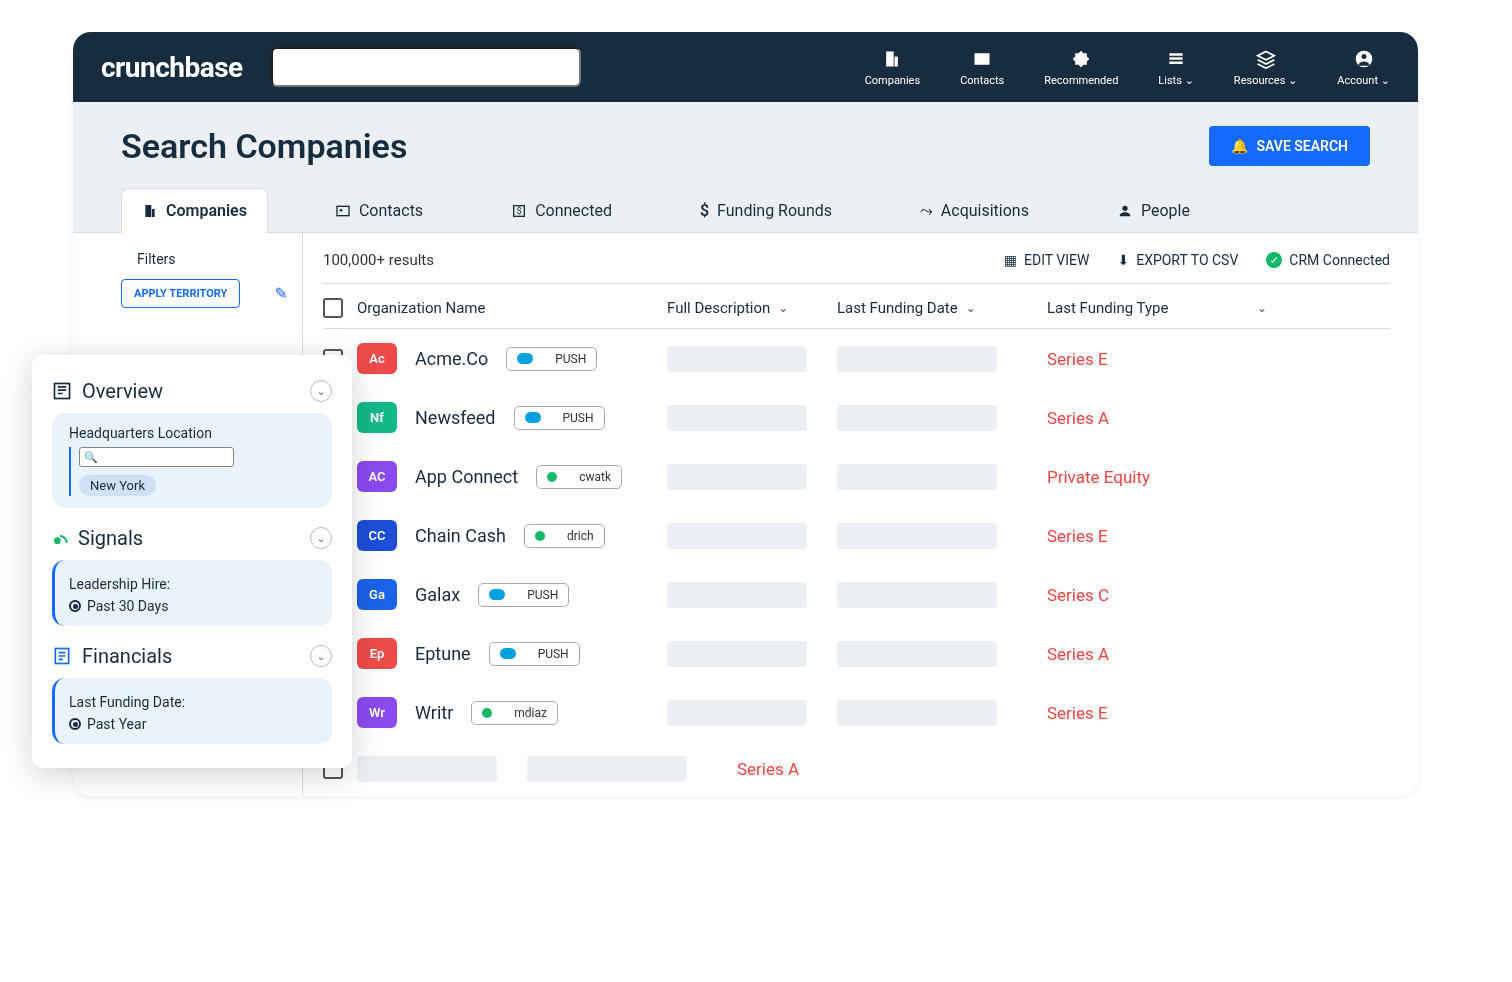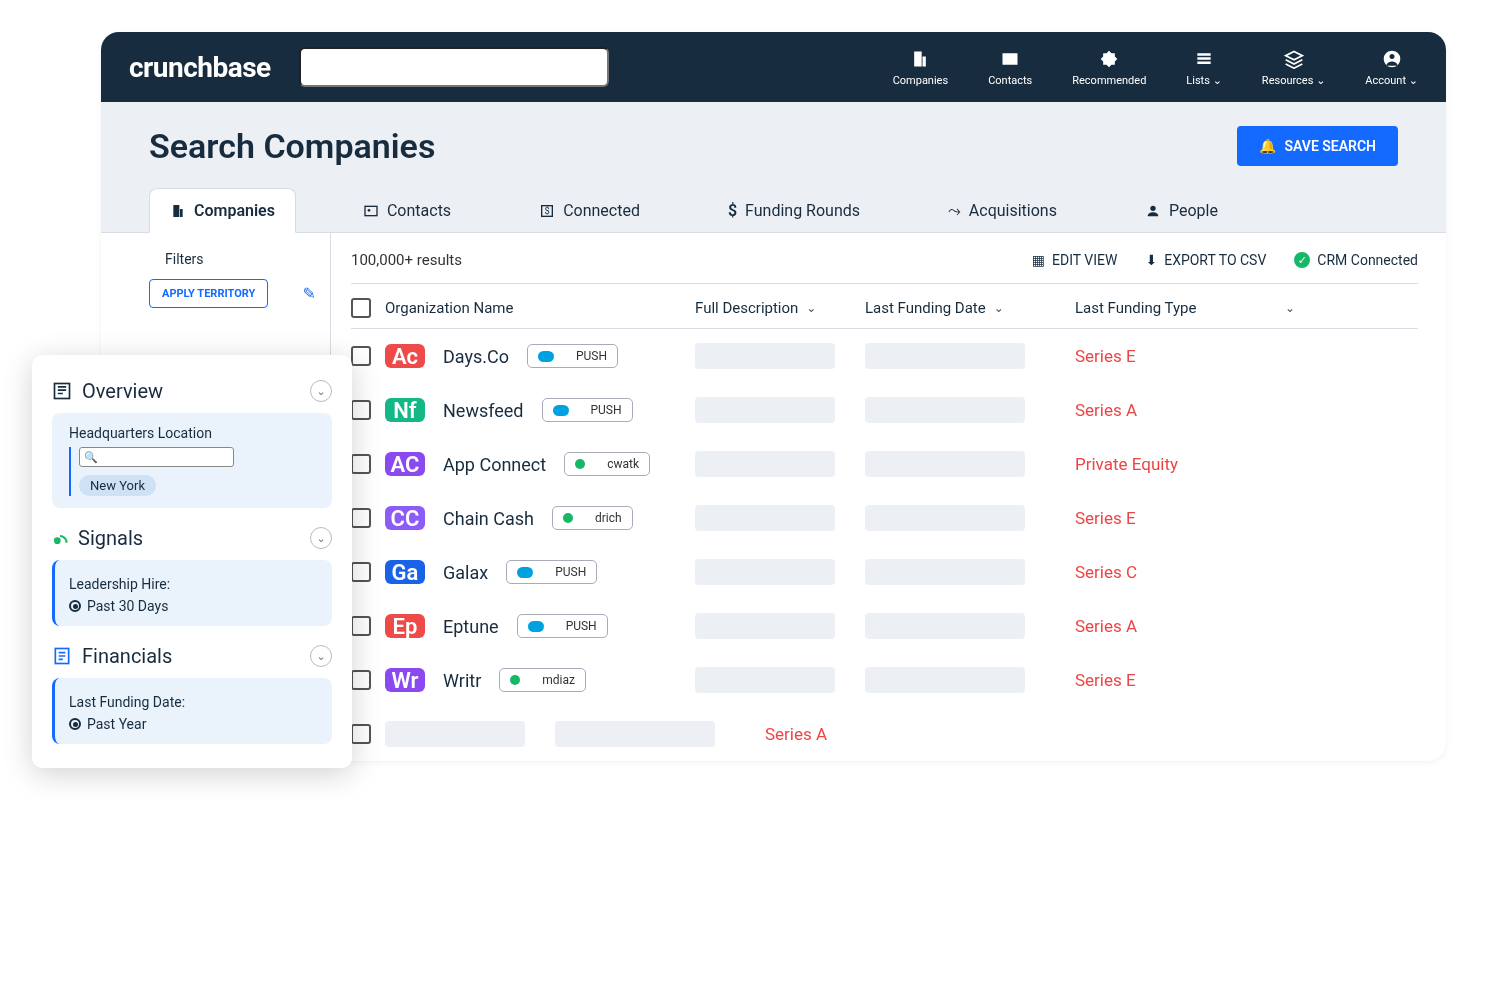--- a/index.html
+++ b/index.html
@@ -1,17 +1,17 @@
 <!DOCTYPE html>
 <html><head>
 <meta charset="utf-8">
 <style>
 * { box-sizing: border-box; margin: 0; padding: 0; font-family: -apple-system, BlinkMacSystemFont, "Segoe UI", Roboto, Helvetica, Arial, sans-serif; }
 body { background: #fff; width: 1512px; height: 982px; position: relative; }
-.frame { position: absolute; left: 101px; top: 32px; width: 1345px; background: #eceff4; border-radius: 18px; overflow: hidden; box-shadow: 0 2px 6px rgba(0,0,0,0.05); }
+.frame { position: absolute; left: 73px; top: 32px; width: 1345px; background: #eceff4; border-radius: 18px; overflow: hidden; box-shadow: 0 2px 6px rgba(0,0,0,0.05); }
 .topbar { background: #182c3f; height: 70px; display: flex; align-items: center; padding: 0 28px; gap: 28px; }
 .logo { color: #fff; font-weight: 700; font-size: 28px; letter-spacing: -0.5px; }
 .search-box { background: #fff; border-radius: 6px; height: 40px; width: 310px; }
 .topnav { margin-left: auto; display: flex; gap: 40px; }
 .topnav-item { display: flex; flex-direction: column; align-items: center; color: #fff; font-size: 11px; gap: 4px; cursor: pointer; }
 .topnav-icon { width: 22px; height: 22px; display: flex; align-items: center; justify-content: center; }
 .topnav-icon svg { fill: #fff; }
 .page-header { display: flex; align-items: center; justify-content: space-between; padding: 24px 48px 0 48px; }
 .page-title { font-size: 34px; font-weight: 600; color: #182c3f; }
 .save-btn { background: #146aff; color: #fff; border: none; border-radius: 4px; padding: 12px 22px; font-size: 14px; font-weight: 600; display: flex; align-items: center; gap: 8px; cursor: pointer; }
@@ -36,33 +36,33 @@
 .th-check { width: 34px; }
 .th { font-size: 15px; color: #182c3f; display: flex; align-items: center; gap: 8px; }
 .th.org { width: 310px; }
 .th.desc { width: 170px; }
 .th.date { width: 210px; }
 .th.type { width: 220px; }
 .chev { font-size: 12px; color: #555; }
 .row { display: flex; align-items: center; padding: 14px 0; margin-right: 28px; }
 .cb-empty { width: 20px; height: 20px; border: 2px solid #555; border-radius: 3px; }
 .org-cell { display: flex; align-items: center; gap: 18px; width: 310px; }
-.org-logo { width: 40px; height: 24px; border-radius: 6px; display: flex; align-items: center; justify-content: center; color: #fff; font-weight: 600; font-size: 22px; }
+.org-logo { width: 40px; height: 31px; border-radius: 6px; display: flex; align-items: center; justify-content: center; color: #fff; font-weight: 600; font-size: 13px; }
 .org-name { font-size: 18px; color: #182c3f; }
 .push-pill { border: 1px solid #aab; border-radius: 5px; padding: 4px 10px; font-size: 12px; display: flex; align-items: center; gap: 22px; color: #333; }
 .sf-cloud { width: 16px; height: 11px; background: #00a1e0; border-radius: 6px; }
 .green-dot { width: 10px; height: 10px; background: #14b866; border-radius: 50%; }
 .placeholder { background: #eceff4; border-radius: 4px; height: 26px; }
 .desc-ph { width: 140px; margin-right: 30px; }
 .date-ph { width: 160px; margin-right: 50px; }
 .type-cell { font-size: 17px; color: #ef4444; }
 .popover { position: absolute; left: 32px; top: 355px; width: 320px; background: #fff; border-radius: 10px; box-shadow: 0 6px 30px rgba(0,0,0,0.18); padding: 24px 20px; }
 .pop-section-head { display: flex; align-items: center; gap: 10px; font-size: 20px; color: #182c3f; }
 .pop-chev { margin-left: auto; width: 22px; height: 22px; border: 1px solid #bbb; border-radius: 50%; display: flex; align-items: center; justify-content: center; font-size: 11px; color: #777; }
-.pop-block { background: #eaf3fb; border-radius: 8px; padding: 12px 14px; margin-top: 10px; font-size: 14px; color: #182c3f; border-left: 3px solid #146aff; }
+.pop-block { background: #eaf3fb; border-radius: 13px; padding: 12px 14px; margin-top: 10px; font-size: 14px; color: #182c3f; border-left: 3px solid #146aff; }
 .pop-block.plain { border-left: 3px solid transparent; }
 .pop-search { background: #fff; border: 1px solid #888; border-radius: 3px; height: 20px; width: 155px; margin-top: 6px; display: flex; align-items: center; padding-left: 4px; font-size: 11px; }
 .chip { display: inline-block; background: #cfe1f5; color: #182c3f; border-radius: 12px; padding: 3px 11px; font-size: 13px; margin-top: 8px; }
 .sub-filter { font-size: 14px; color: #182c3f; margin-top: 4px; }
 .sub-filter-val { display: flex; align-items: center; gap: 6px; margin-top: 6px; }
 .radio-dot { width: 12px; height: 12px; border: 2px solid #182c3f; border-radius: 50%; display: inline-flex; align-items: center; justify-content: center; }
 .radio-dot::after { content: ""; width: 5px; height: 5px; background: #182c3f; border-radius: 50%; }
 .signals-dot { width: 16px; height: 16px; }
 </style>
 </head>
@@ -221,21 +221,21 @@
           </div>
       </div>
 
       <div id="rows-container">
           <div class="row">
             <div class="th-check">
               <div class="cb-empty"></div>
             </div>
             <div class="org-cell">
               <div class="org-logo" style="background:#ef4a4a">Ac</div>
-              <span class="org-name">Days.Co</span>
+              <span class="org-name">Acme.Co</span>
               <span class="push-pill">
                 <span class="sf-cloud"></span>
                 <span>PUSH</span>
               </span>
             </div>
             <div class="placeholder desc-ph"></div>
             <div class="placeholder date-ph"></div>
             <div class="type-cell">Series E</div>
           </div>
           <div class="row">
@@ -268,21 +268,21 @@
             </div>
             <div class="placeholder desc-ph"></div>
             <div class="placeholder date-ph"></div>
             <div class="type-cell">Private Equity</div>
           </div>
           <div class="row">
             <div class="th-check">
               <div class="cb-empty"></div>
             </div>
             <div class="org-cell">
-              <div class="org-logo" style="background:#8b5cf6">CC</div>
+              <div class="org-logo" style="background:#1d4ed8">CC</div>
               <span class="org-name">Chain Cash</span>
               <span class="push-pill">
                 <span class="green-dot"></span>
                 <span>drich</span>
               </span>
             </div>
             <div class="placeholder desc-ph"></div>
             <div class="placeholder date-ph"></div>
             <div class="type-cell">Series E</div>
           </div>

